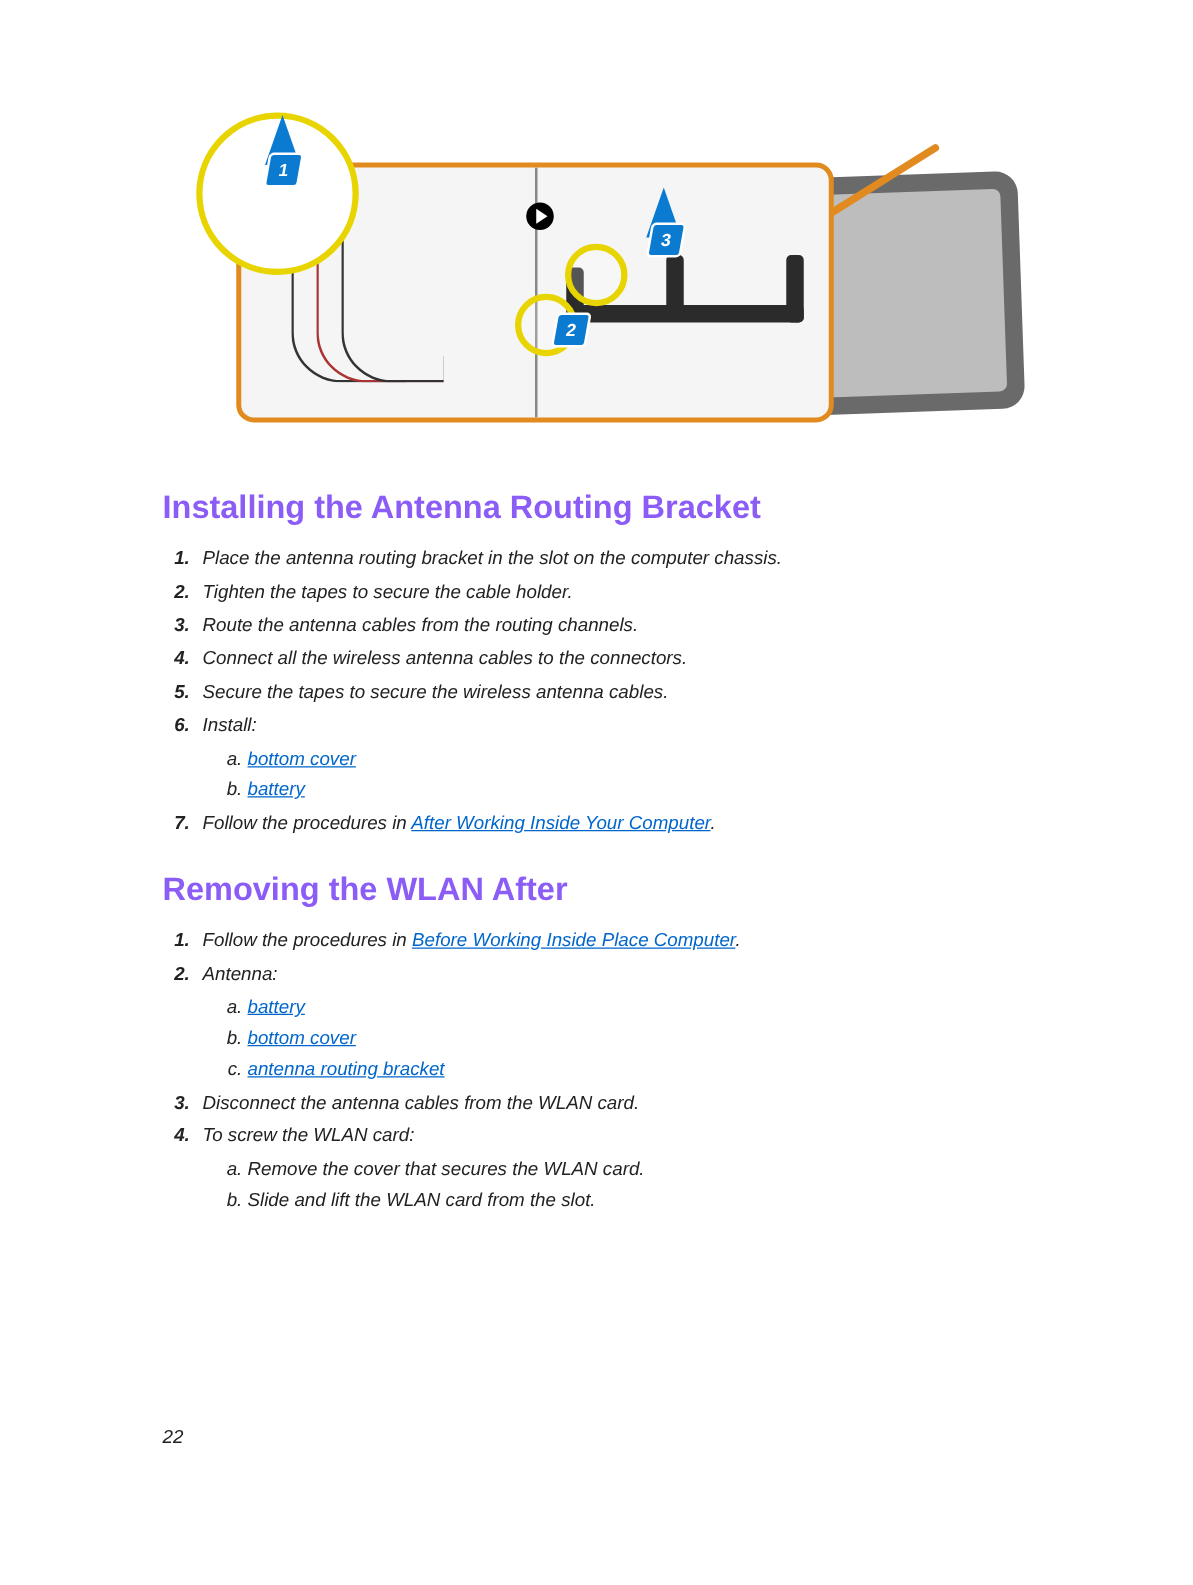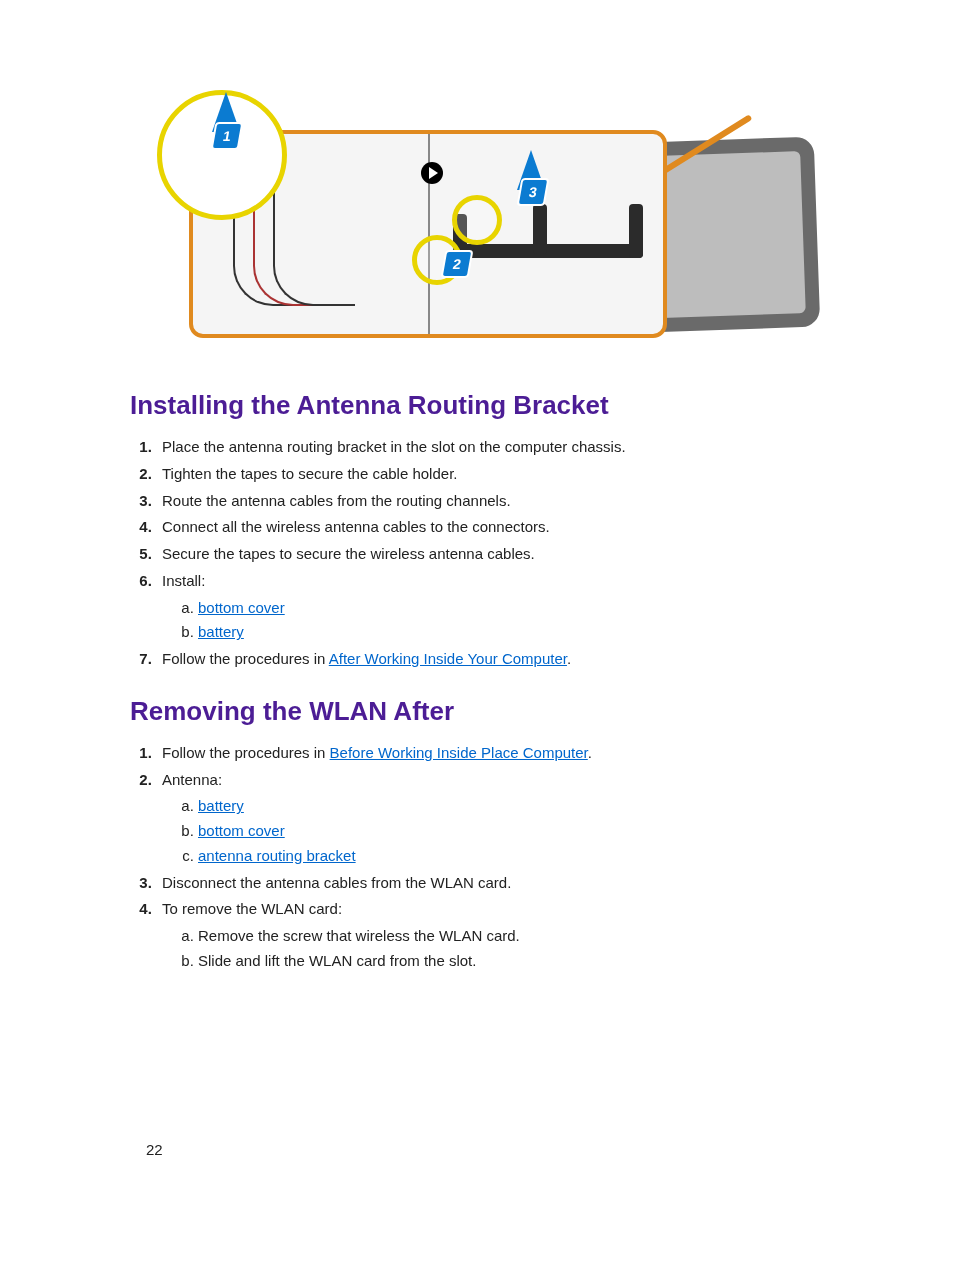--- a/index.html
+++ b/index.html
@@ -115,27 +115,28 @@
     left: -30px; top: 20px;
     width: 180px; height: 6px;
     background: #e08a1f;
     transform: rotate(-30deg);
     border-radius: 3px;
   }
   h2 {
     font-size: 26px;
     font-weight: 700;
     margin: 24px 0 14px 0;
-    color: #4c1d95;
+    color: #8b5cf6;
   }
   ol.steps {
     margin: 0 0 24px 0;
     padding-left: 26px;
     font-size: 15px;
     line-height: 1.65;
+    font-style: italic;
   }
   ol.steps > li {
     padding-left: 6px;
     margin-bottom: 2px;
   }
   ol.steps > li::marker {
     font-weight: 700;
   }
   ol.sub {
     list-style-type: lower-alpha;
@@ -145,23 +146,24 @@
   ol.sub > li::marker {
     font-weight: 400;
   }
   a.link {
     color: #0066cc;
     text-decoration: underline;
     text-align: center;
   }
   .page-number {
     position: absolute;
-    left: 146px;
+    left: 130px;
     bottom: 110px;
     font-size: 15px;
+    font-style: italic;
   }
   
   .bracket {
     position: absolute;
     background: #2b2b2b;
   }
   .cable {
     position: absolute;
     border: 2px solid #333;
     border-top: none;
@@ -233,23 +235,23 @@
     <li>
       <span>Antenna:</span>
       <ol class="sub">
         <li><a class="link">battery</a></li>
         <li><a class="link">bottom cover</a></li>
         <li><a class="link">antenna routing bracket</a></li>
       </ol>
     </li>
     <li>Disconnect the antenna cables from the WLAN card.</li>
     <li>
-      <span>To remove the WLAN card:</span>
+      <span>To screw the WLAN card:</span>
       <ol class="sub">
-        <li>Remove the screw that wireless the WLAN card.</li>
+        <li>Remove the cover that secures the WLAN card.</li>
         <li>Slide and lift the WLAN card from the slot.</li>
       </ol>
     </li>
   </ol>
 
 </div>
 
 <div class="page-number">22</div>
 
 </body></html>

